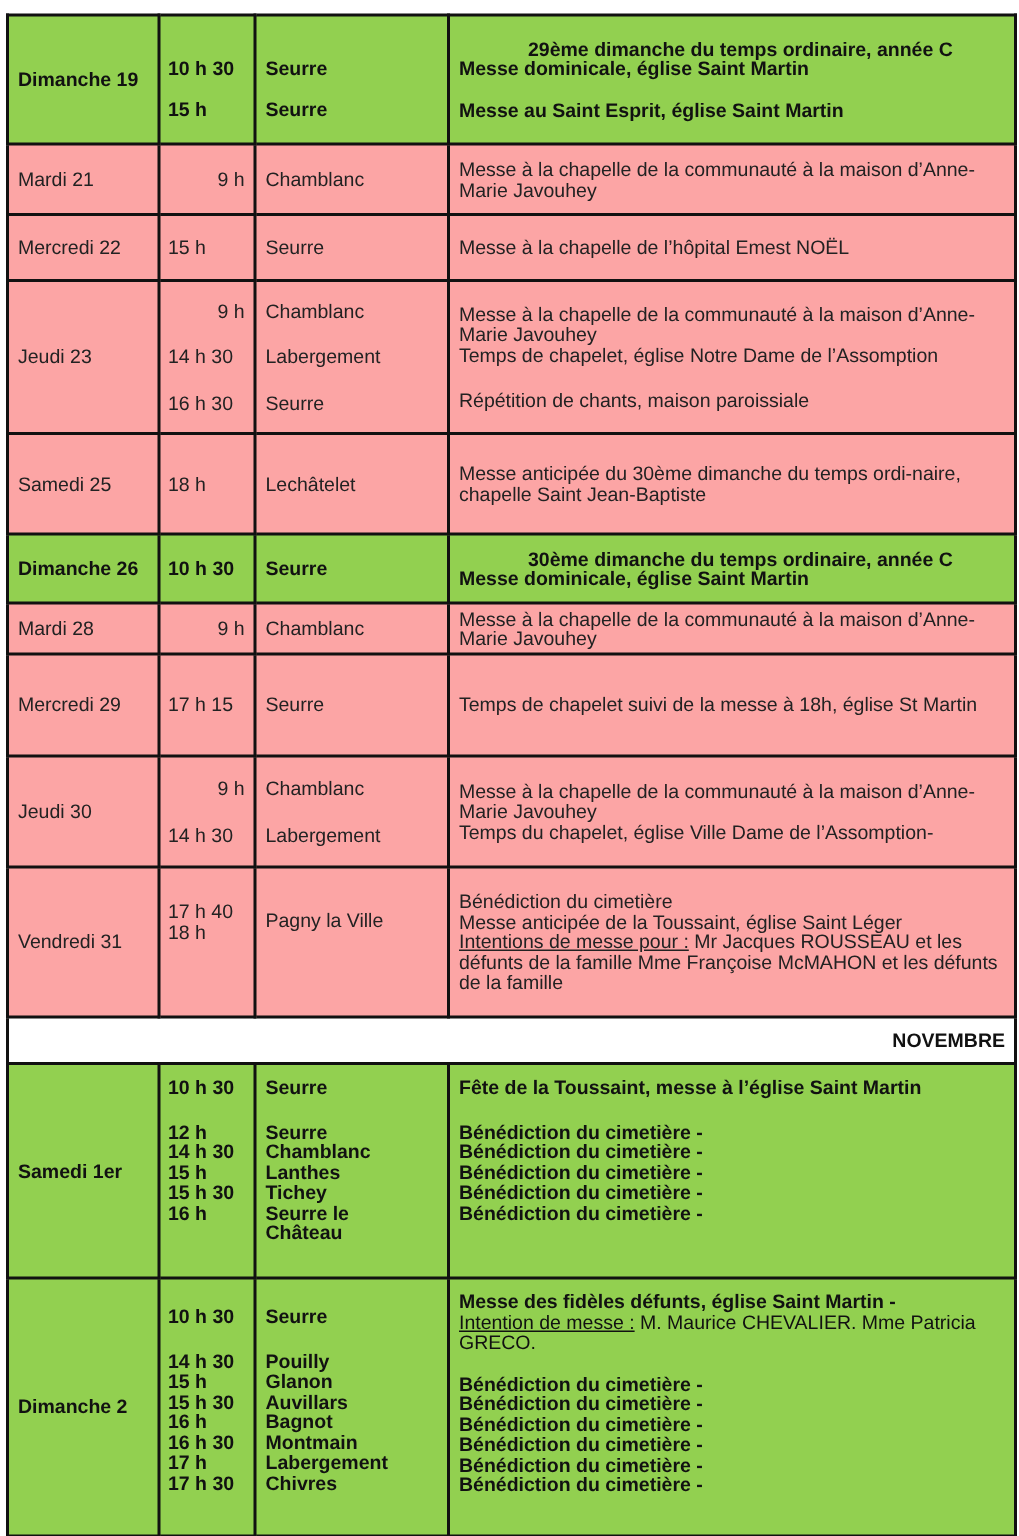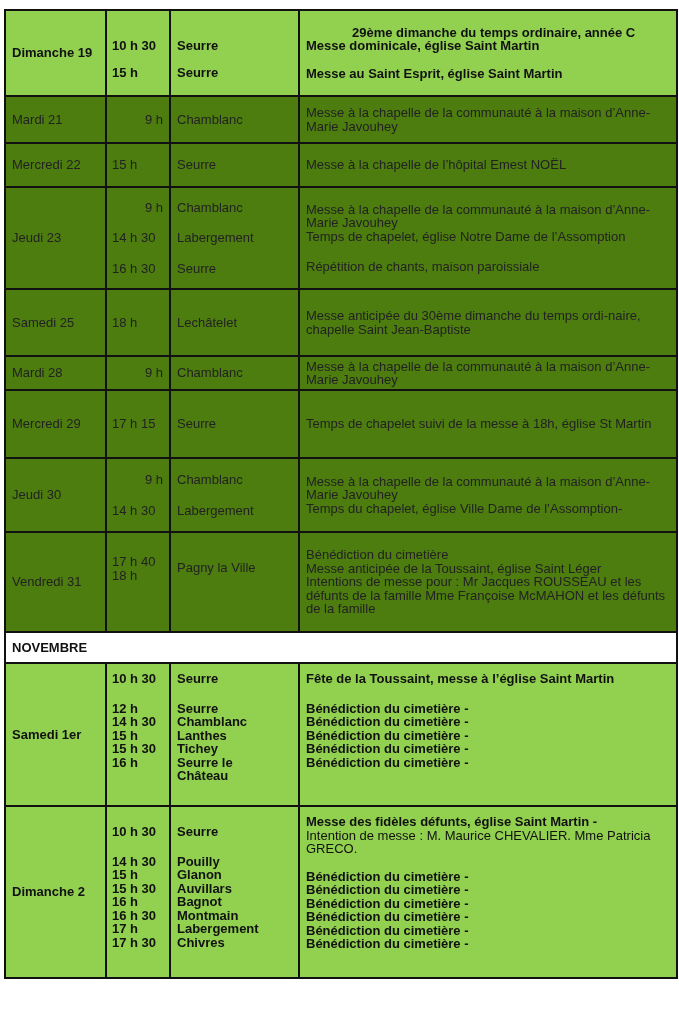--- a/index.html
+++ b/index.html
@@ -4,29 +4,29 @@
 <style>
   html, body { margin: 0; padding: 0; background: #ffffff; }
   body { width: 679px; height: 1024px; position: relative; overflow: hidden;
          font-family: "Liberation Sans", sans-serif; font-size: 13px; color: #1a1a1a; }
   table.sched { position: absolute; left: 4px; top: 9px; width: 672px;
                 border-collapse: collapse; table-layout: fixed; }
   table.sched td { border: 2px solid #111; padding: 0 6px; vertical-align: middle;
                    line-height: 13.5px; }
   col.c1 { width: 101px; } col.c2 { width: 64px; } col.c3 { width: 129px; } col.c4 { width: 378px; }
   tr.green td { background: #92D050; font-weight: bold; color: #111; }
-  tr.white td { background: #4d7c0f; color: #222; }
+  tr.white td { background: #fca5a5; color: #222; }
   .line { display: block; white-space: pre-line; }
   .gap { display: block; height: 14px; }
   .center { text-align: right; }
   .indent { padding-left: 46px; display: block; }
-  .u { font-weight: normal; }
+  .u { text-decoration: underline; font-weight: normal; }
   .nb { font-weight: normal; }
   .tcell { padding-left: 5px !important; }
-  .month td { text-align: left; font-weight: bold; height: 29px; background:#fff; color:#111; }
+  .month td { text-align: right; font-weight: bold; height: 29px; background:#fff; color:#111; }
 </style>
 </head>
 <body>
 
 <table class="sched">
   <colgroup>
       <col class="c1">
       <col class="c2">
       <col class="c3">
       <col class="c4">
@@ -91,20 +91,29 @@
     </td>
   </tr>
 
   <tr class="white" style="height:67px">
     <td>Samedi 25</td>
     <td class="tcell">18 h</td>
     <td>Lechâtelet</td>
     <td>Messe anticipée du 30ème dimanche du temps ordi-naire, chapelle Saint Jean-Baptiste</td>
   </tr>
 
+  <tr class="green" style="height:46px">
+    <td>Dimanche 26</td>
+    <td class="tcell">10 h 30</td>
+    <td>Seurre</td>
+    <td>
+      <span class="indent">30ème dimanche du  temps ordinaire, année C</span>
+      <span class="line">Messe dominicale, église Saint Martin</span>
+    </td>
+  </tr>
 
   <tr class="white" style="height:34px">
     <td>Mardi 28</td>
     <td class="center">9 h</td>
     <td>Chamblanc</td>
     <td>Messe à la chapelle de la communauté à la maison d’Anne-Marie Javouhey</td>
   </tr>
 
   <tr class="white" style="height:68px">
     <td>Mercredi 29</td>

